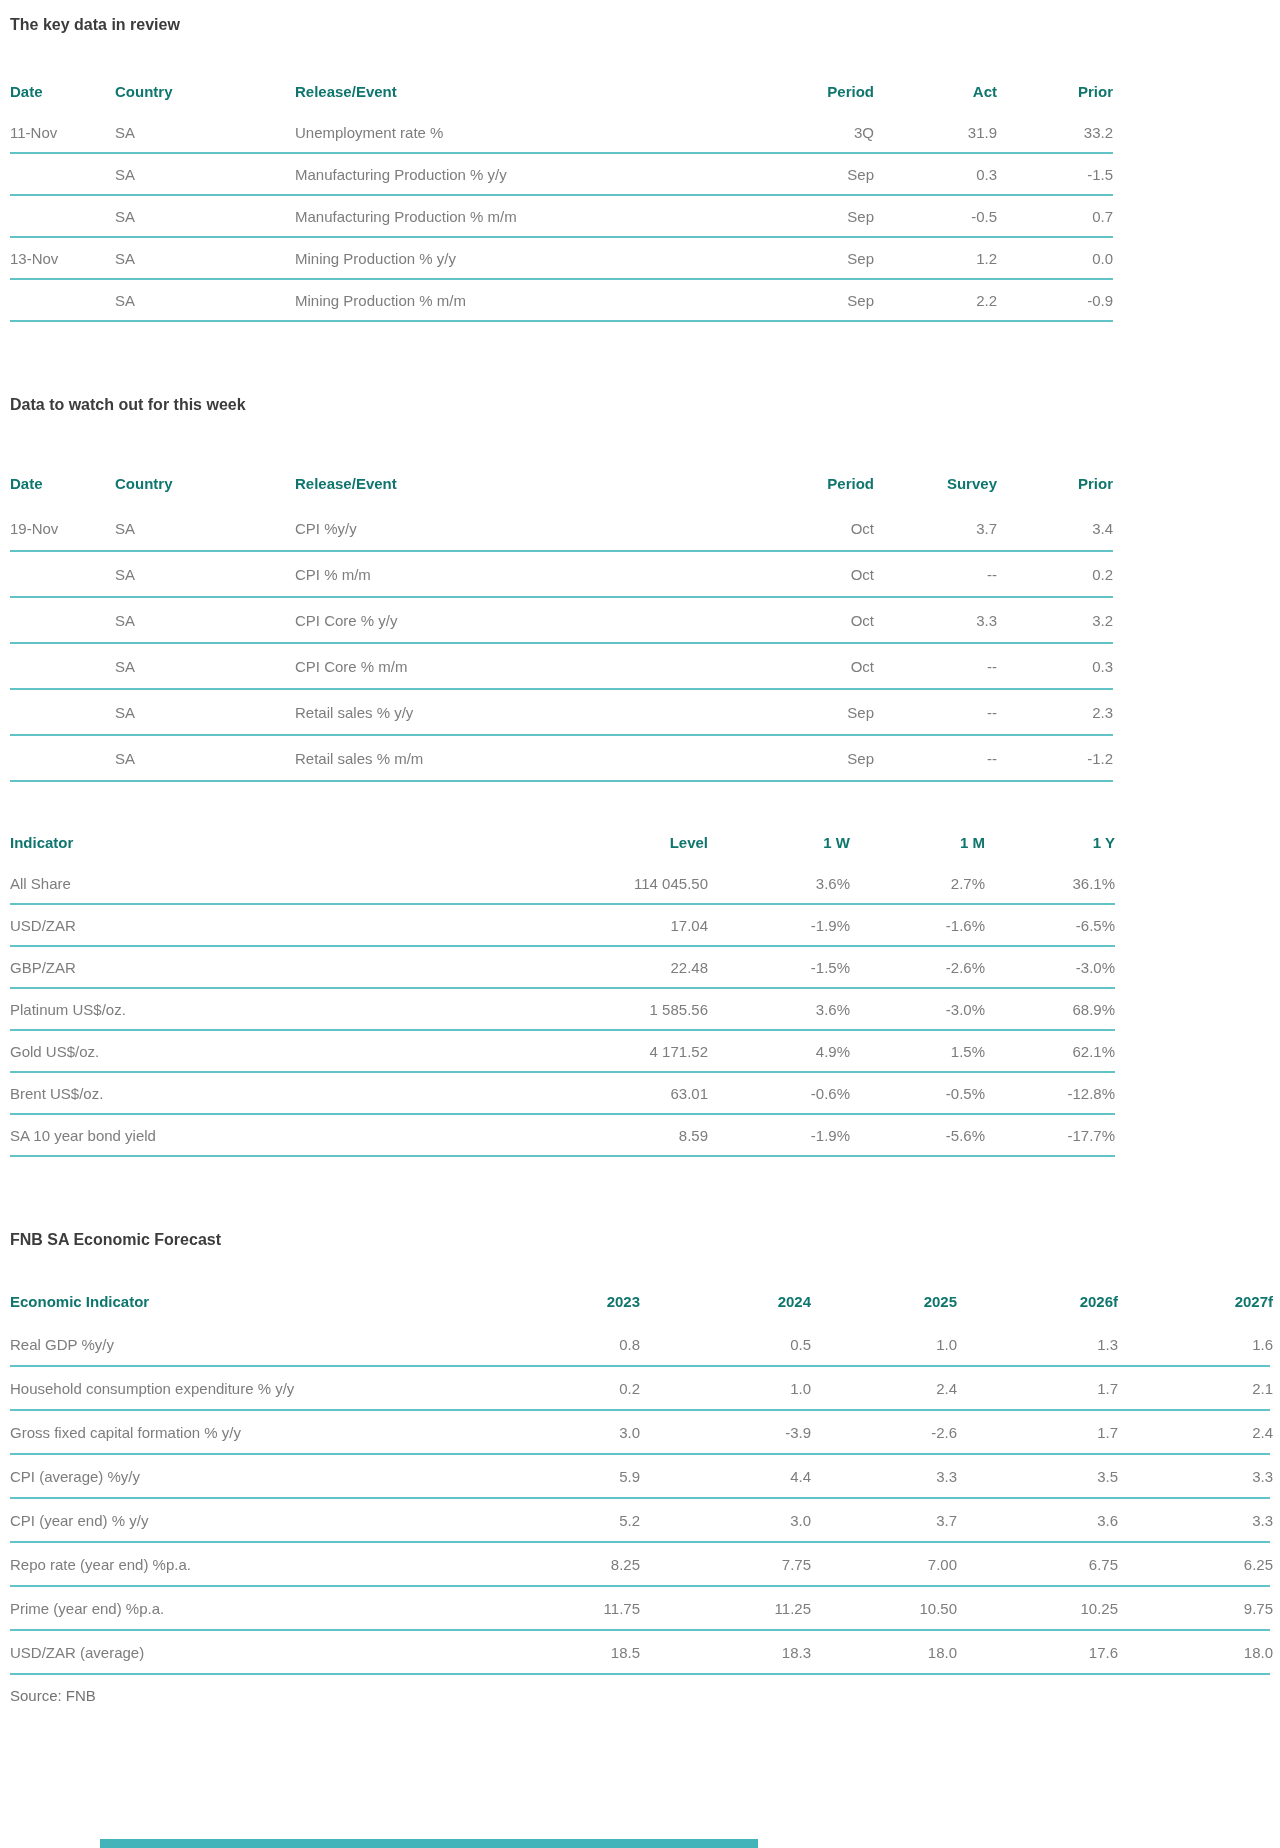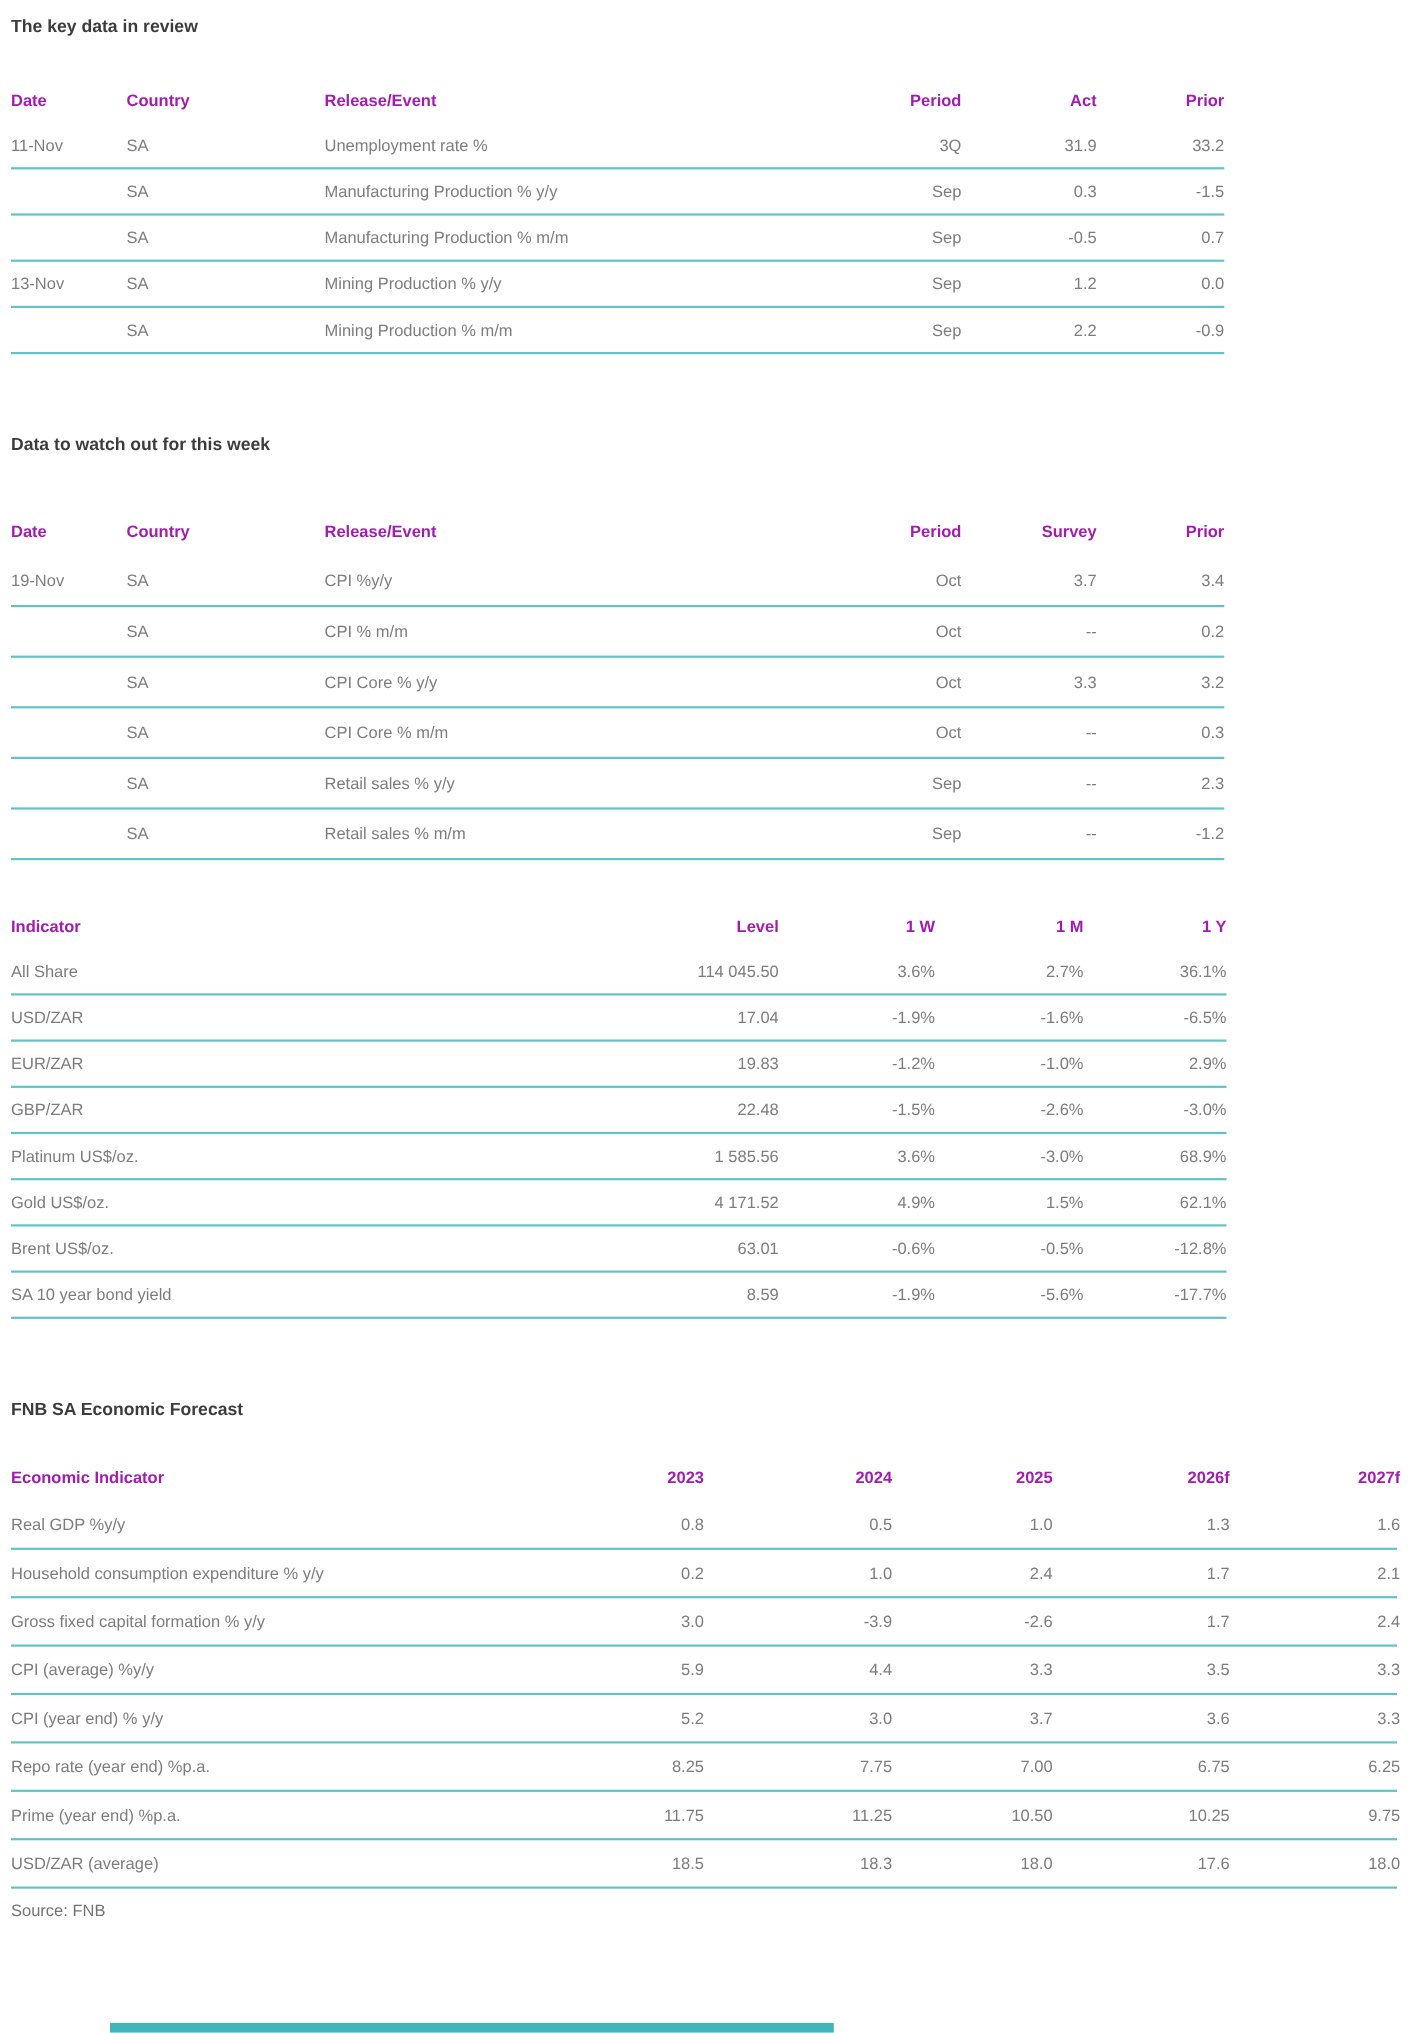--- a/index.html
+++ b/index.html
@@ -21,21 +21,21 @@
     color: #3c3c3c;
     line-height: 18px;
   }
   #title-0 { padding-top: 16px; }
   #title-1 { margin-top: 74px; }
   #title-2 { margin-top: 60px; }
   #title-3 { margin-top: 74px; }
 
   .dtable { display: block; }
   .trow { display: grid; align-items: center; }
-  .thead { font-weight: bold; color: #a21caf; }
+  .thead { font-weight: bold; color: #0f766e; }
   .tdata { border-bottom: 2px solid #62c3c7; color: #7d7d7d; }
   .cell { white-space: nowrap; overflow: hidden; }
 
   
   #table-0 { width: 1103px; margin-top: 36px; }
   #table-0 .trow { grid-template-columns: 105px 180px 1fr 120px 123px 116px; height: 42px; }
   #table-0 .col-3, #table-0 .col-4, #table-0 .col-5 { text-align: right; }
 
   
   #table-1 { width: 1103px; margin-top: 46px; }
@@ -201,27 +201,20 @@
         <div class="cell col-4">36.1%</div>
       </div>
       <div class="trow tdata">
         <div class="cell col-0">USD/ZAR</div>
         <div class="cell col-1">17.04</div>
         <div class="cell col-2">-1.9%</div>
         <div class="cell col-3">-1.6%</div>
         <div class="cell col-4">-6.5%</div>
       </div>
       <div class="trow tdata">
-        <div class="cell col-0">EUR/ZAR</div>
-        <div class="cell col-1">19.83</div>
-        <div class="cell col-2">-1.2%</div>
-        <div class="cell col-3">-1.0%</div>
-        <div class="cell col-4">2.9%</div>
-      </div>
-      <div class="trow tdata">
         <div class="cell col-0">GBP/ZAR</div>
         <div class="cell col-1">22.48</div>
         <div class="cell col-2">-1.5%</div>
         <div class="cell col-3">-2.6%</div>
         <div class="cell col-4">-3.0%</div>
       </div>
       <div class="trow tdata">
         <div class="cell col-0">Platinum US$/oz.</div>
         <div class="cell col-1">1 585.56</div>
         <div class="cell col-2">3.6%</div>

